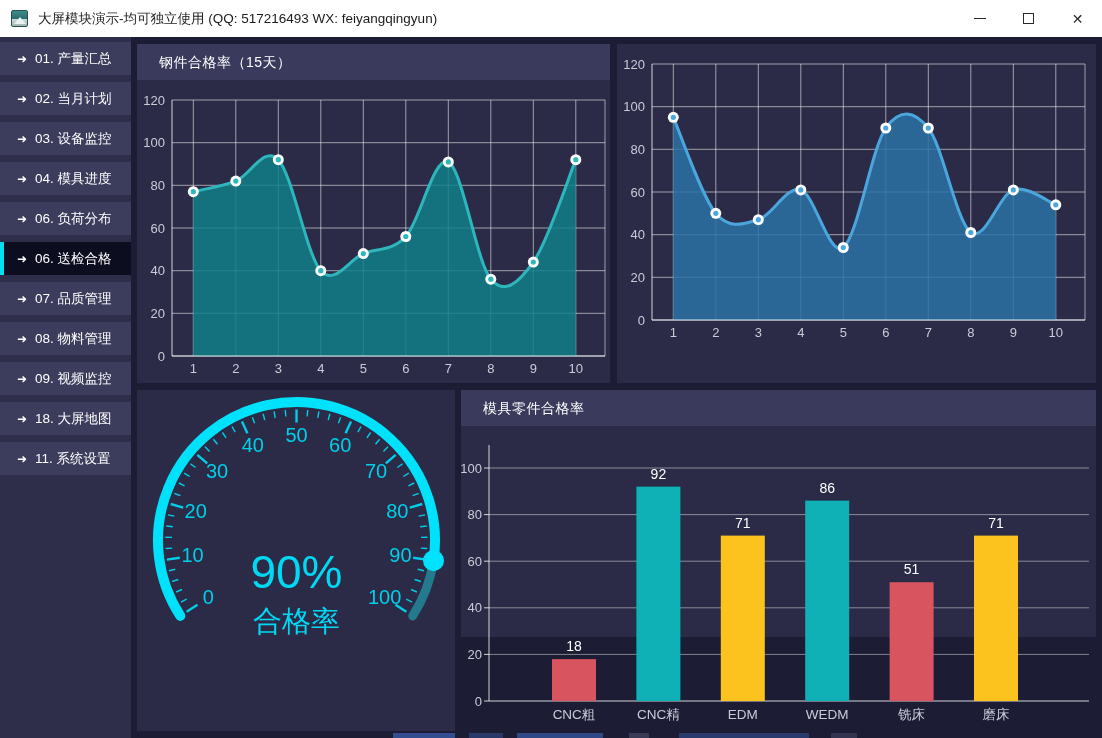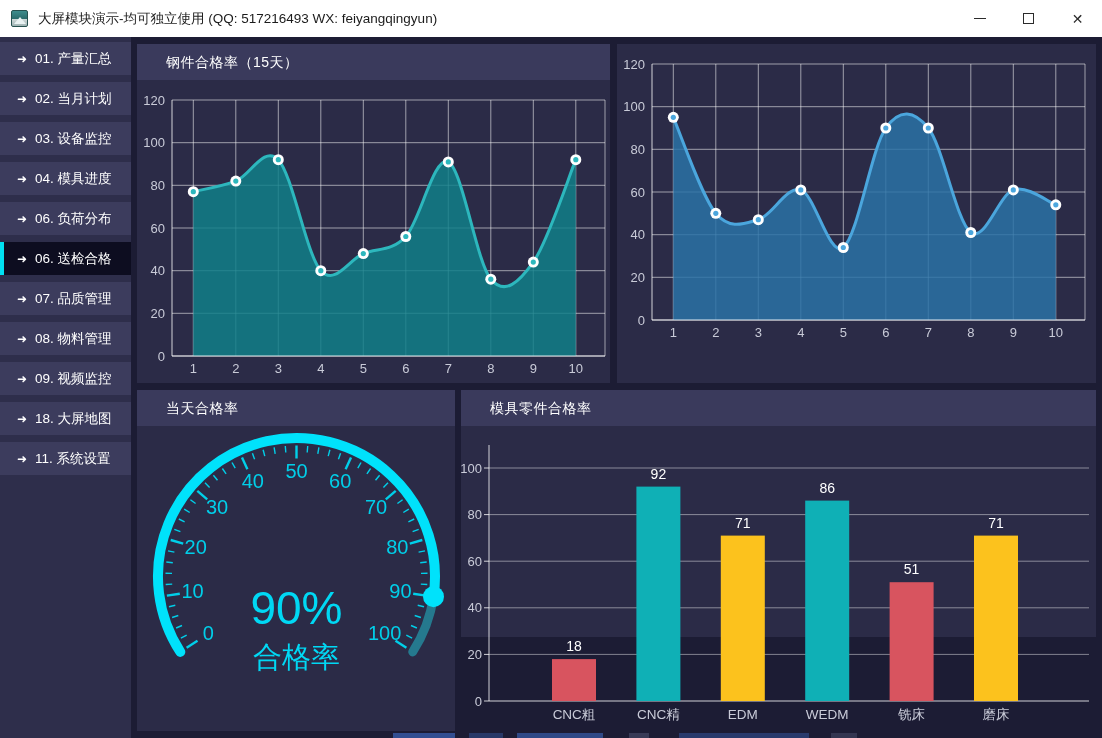--- a/index.html
+++ b/index.html
@@ -23,21 +23,21 @@
   
   .sidebar{position:absolute;left:0;top:37px;width:131px;height:701px;background:#2e2e4b;}
   .side-item{position:absolute;left:0;width:131px;height:33px;background:#3c3c5d;color:#ffffff;
              font-size:13.5px;display:flex;align-items:center;box-sizing:border-box;
              padding-left:17px;cursor:pointer;white-space:nowrap;}
   .side-item .arr{font-size:12px;margin-right:8px;flex:none;}
   .side-item.active{background:#0d0d20;border-left:4px solid #00e0f2;padding-left:13px;}
   
   .panel{position:absolute;background:#2b2b47;}
   .panel-header{height:36px;background:#3a3a5c;color:#ffffff;font-size:14px;line-height:36px;
-                padding-left:29px;letter-spacing:0.5px;}
+                padding-left:22px;letter-spacing:0.5px;}
   .panel-body{position:relative;}
   #panel-steel{left:137px;top:44px;width:473px;height:339px;}
   #panel-electrode{left:617px;top:44px;width:479px;height:339px;}
   #panel-today{left:137px;top:390px;width:318px;height:341px;}
   #panel-parts{left:461px;top:390px;width:635px;height:247px;}
   svg{display:block;}
   svg text{font-family:"Liberation Sans","DejaVu Sans",sans-serif;}
   
   .bottom-strip{position:absolute;left:131px;right:0;bottom:0;height:6px;}
   .strip-mark{position:absolute;bottom:0;height:5px;}
@@ -237,21 +237,20 @@
           <circle cx="353.8" cy="188.5" r="2.6" fill="#4ba6dd"></circle>
           <circle cx="396.3" cy="145.9" r="5.5" fill="#ffffff"></circle>
           <circle cx="396.3" cy="145.9" r="2.6" fill="#4ba6dd"></circle>
           <circle cx="438.8" cy="160.8" r="5.5" fill="#ffffff"></circle>
           <circle cx="438.8" cy="160.8" r="2.6" fill="#4ba6dd"></circle>
         </svg>
     </div>
   </div>
 
   <div class="panel" id="panel-today">
-    <div class="panel-header">当天合格率</div>
     <div class="panel-body">
       <svg id="chart-gauge" width="318" height="305">
           <path d="M 43.3 225.9 A 138.5 138.5 0 1 1 296.5 170.7" fill="none" stroke="#00e2fb" stroke-width="10" stroke-linecap="round"></path>
           <path d="M 296.5 170.7 A 138.5 138.5 0 0 1 275.7 225.9" fill="none" stroke="#25798e" stroke-width="9" stroke-linecap="round"></path>
           <line x1="49.6" y1="221.8" x2="60.5" y2="214.8" stroke="#00cfe9" stroke-width="2.4"></line>
           <line x1="43.9" y1="212.2" x2="49.7" y2="209.1" stroke="#00cfe9" stroke-width="1.4"></line>
           <line x1="39.1" y1="202" x2="45" y2="199.5" stroke="#00cfe9" stroke-width="1.4"></line>
           <line x1="35.1" y1="191.5" x2="41.3" y2="189.5" stroke="#00cfe9" stroke-width="1.4"></line>
           <line x1="32" y1="180.7" x2="38.3" y2="179.2" stroke="#00cfe9" stroke-width="1.4"></line>
           <line x1="29.9" y1="169.6" x2="42.8" y2="167.7" stroke="#00cfe9" stroke-width="2.4"></line>

